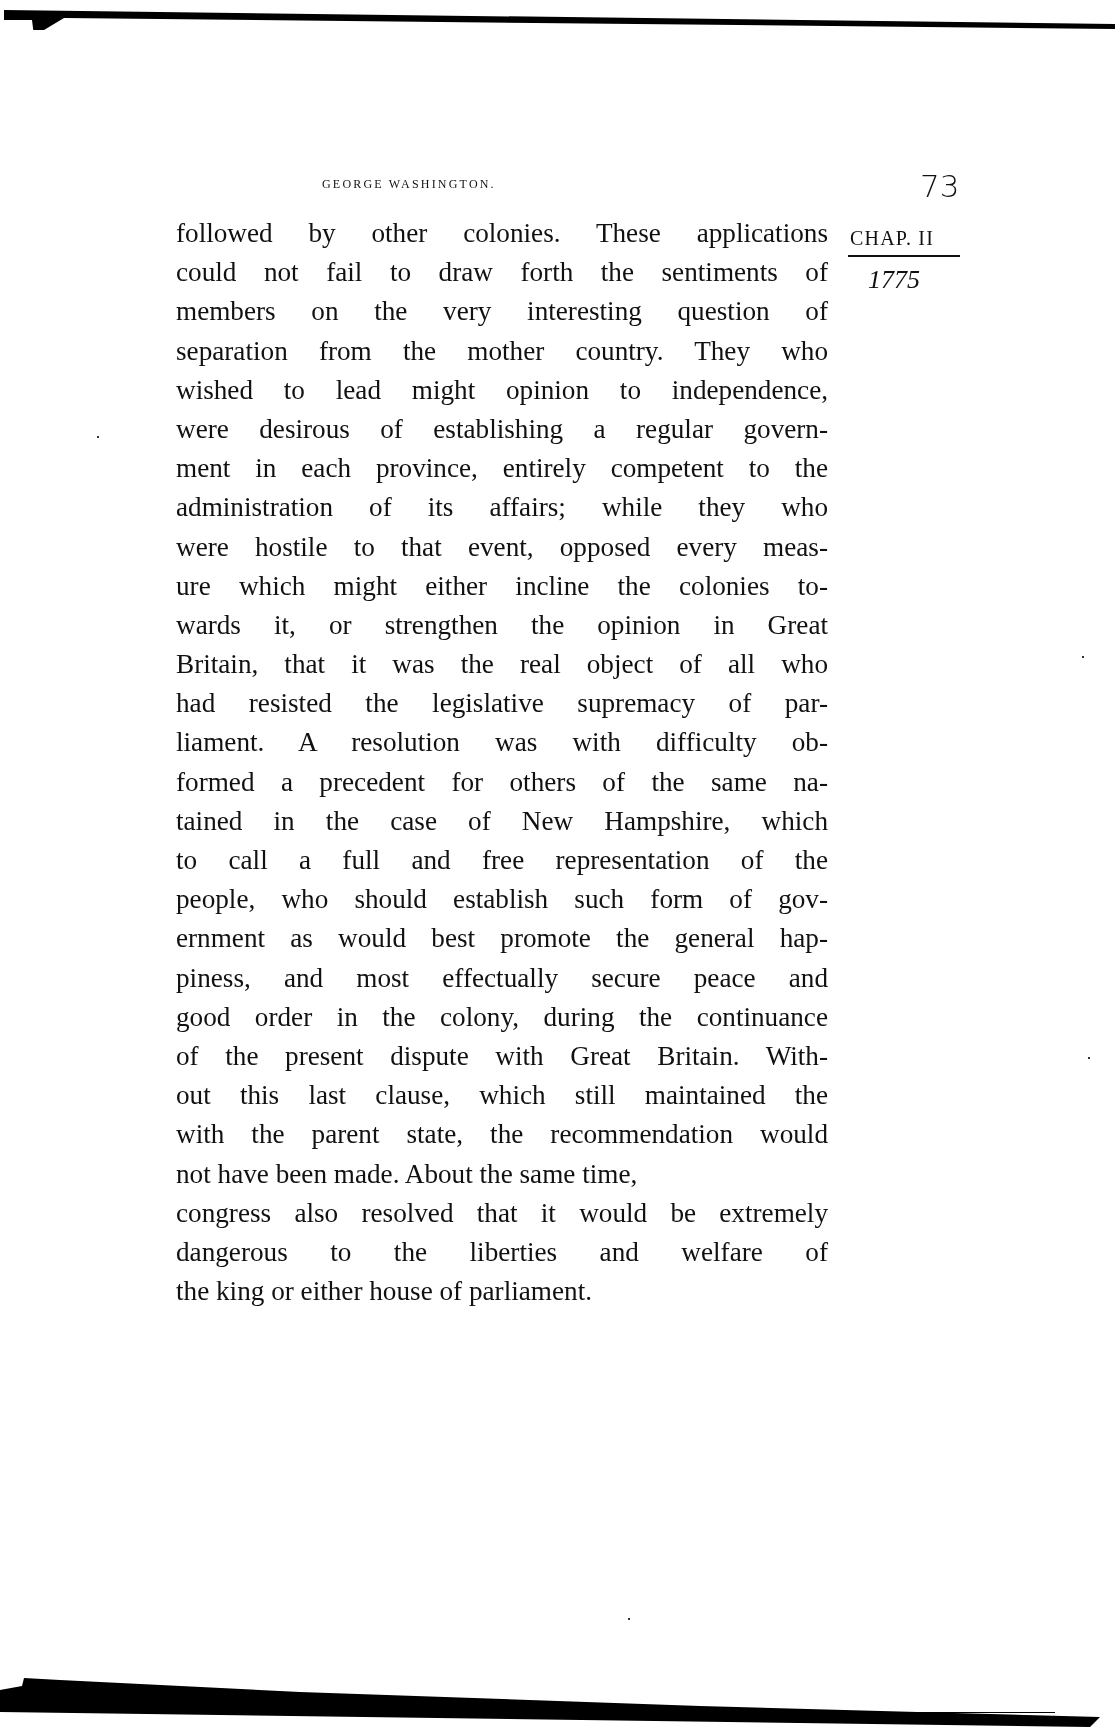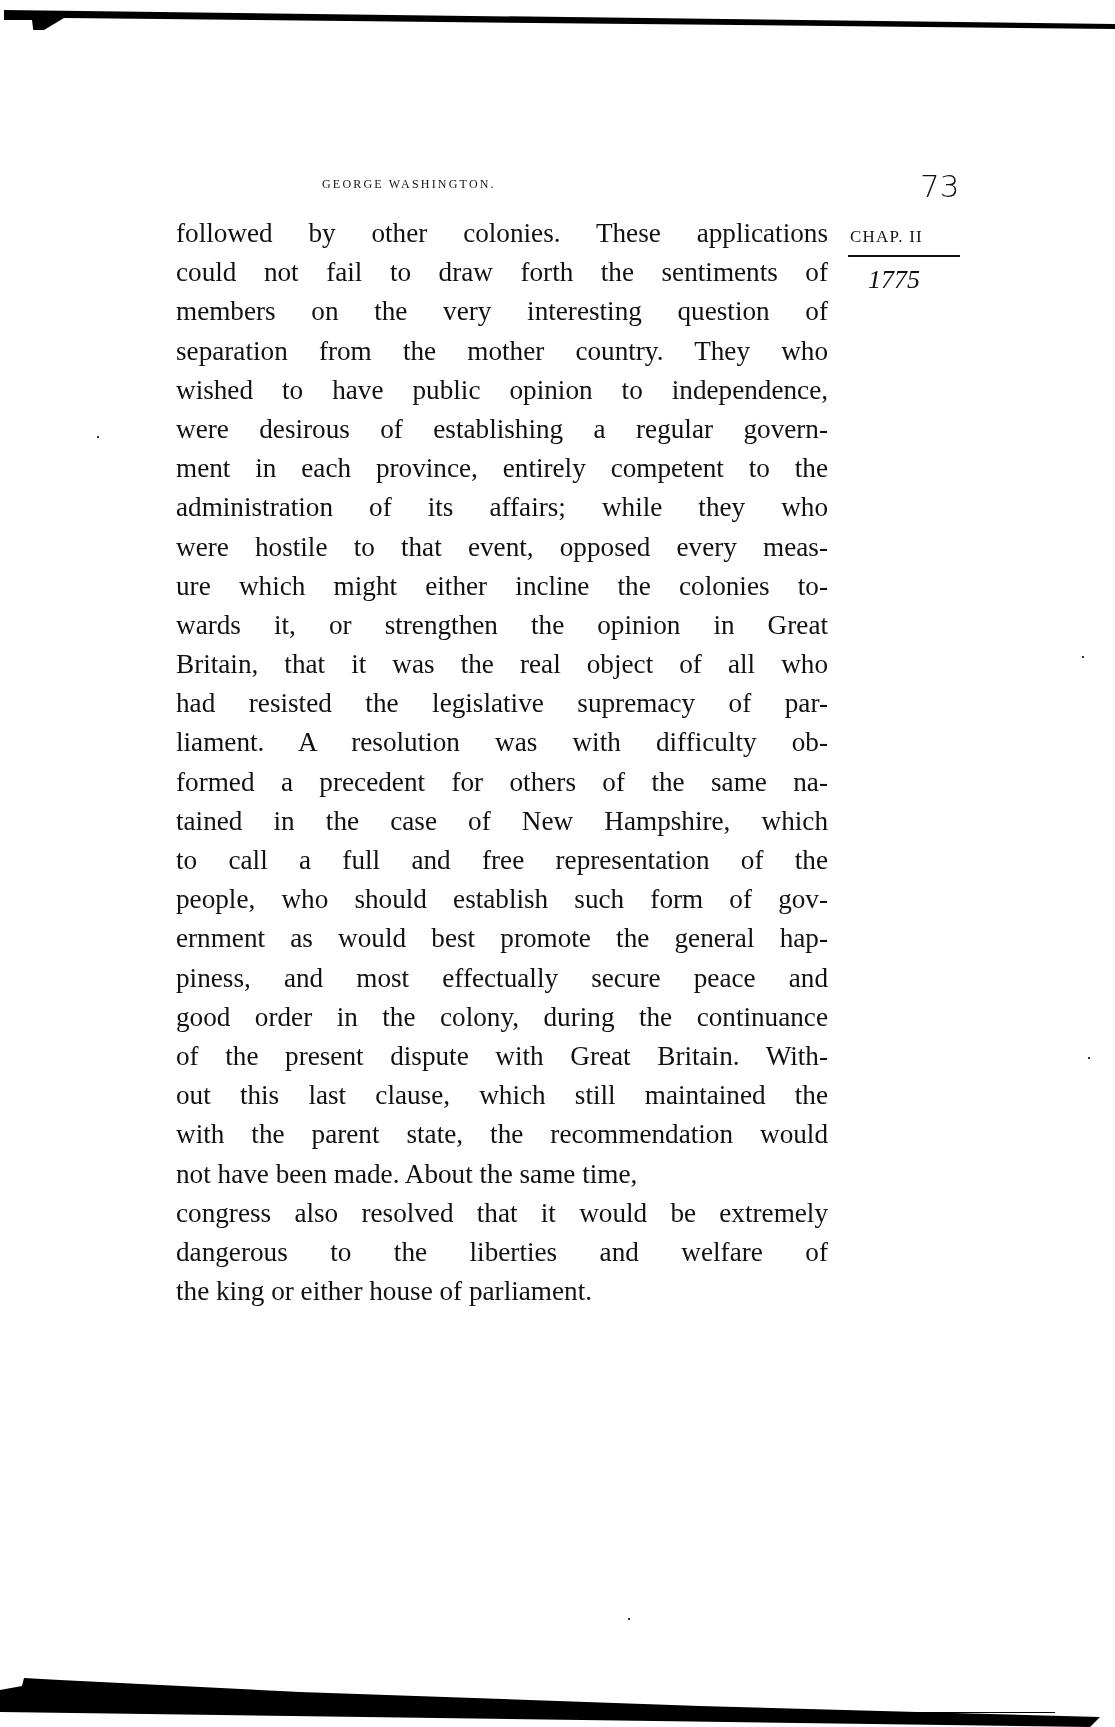--- a/index.html
+++ b/index.html
@@ -3,21 +3,21 @@
 <meta charset="utf-8">
 <style>
   html, body { margin: 0; padding: 0; background: #ffffff; }
   body { width: 1115px; height: 1727px; position: relative; overflow: hidden;
          font-family: "Liberation Serif", "DejaVu Serif", serif; color: #111; }
   .bar-top { position: absolute; left: 4px; top: 10px; width: 1111px; height: 20px; }
   .bar-bottom { position: absolute; left: 0; top: 1672px; width: 1115px; height: 55px; }
   .running-head { position: absolute; left: 322px; top: 177px; font-size: 12px;
                   letter-spacing: 2.2px; font-variant: small-caps; text-transform: uppercase; }
   .folio { position: absolute; left: 920px; top: 168px; font-size: 31px; font-family: "DejaVu Sans", sans-serif; font-weight: 300; }
-  .margin-chap { position: absolute; left: 850px; top: 227px; font-size: 17px; letter-spacing: 1.2px; text-transform: uppercase; }
+  .margin-chap { position: absolute; left: 850px; top: 227px; font-size: 20px; letter-spacing: 1.2px; text-transform: uppercase; }
   .margin-rule { position: absolute; left: 848px; top: 255px; width: 112px; height: 2px; background: #111; }
   .margin-year { position: absolute; left: 868px; top: 265px; font-size: 26px; font-style: italic; }
   .body-text { position: absolute; left: 176px; top: 214px; width: 652px; }
   .line { height: 39.2px; line-height: 39.2px; font-size: 27.2px; text-align: justify; text-align-last: justify; white-space: nowrap; }
   .line.last { text-align-last: left; }
   .specks .s { position: absolute; width: 2px; height: 2px; background: #333; }
 </style>
 </head>
 <body>
 
@@ -30,21 +30,21 @@
 
 <div class="margin-chap">Chap. II</div>
 <div class="margin-rule"></div>
 <div class="margin-year">1775</div>
 
 <div class="body-text">
   <div class="line">followed by other colonies.  These applications</div>
   <div class="line">could not fail to draw forth the sentiments of</div>
   <div class="line">members on the very interesting question of</div>
   <div class="line">separation from the mother country.  They who</div>
-  <div class="line">wished to have public opinion to independence,</div>
+  <div class="line">wished to lead might opinion to independence,</div>
   <div class="line">were desirous of establishing a regular govern-</div>
   <div class="line">ment in each province, entirely competent to the</div>
   <div class="line">administration of its affairs; while they who</div>
   <div class="line">were hostile to that event, opposed every meas-</div>
   <div class="line">ure which might either incline the colonies to-</div>
   <div class="line">wards it, or strengthen the opinion in Great</div>
   <div class="line">Britain, that it was the real object of all who</div>
   <div class="line">had resisted the legislative supremacy of par-</div>
   <div class="line">liament.  A resolution was with difficulty ob-</div>
   <div class="line">formed a precedent for others of the same na-</div>

